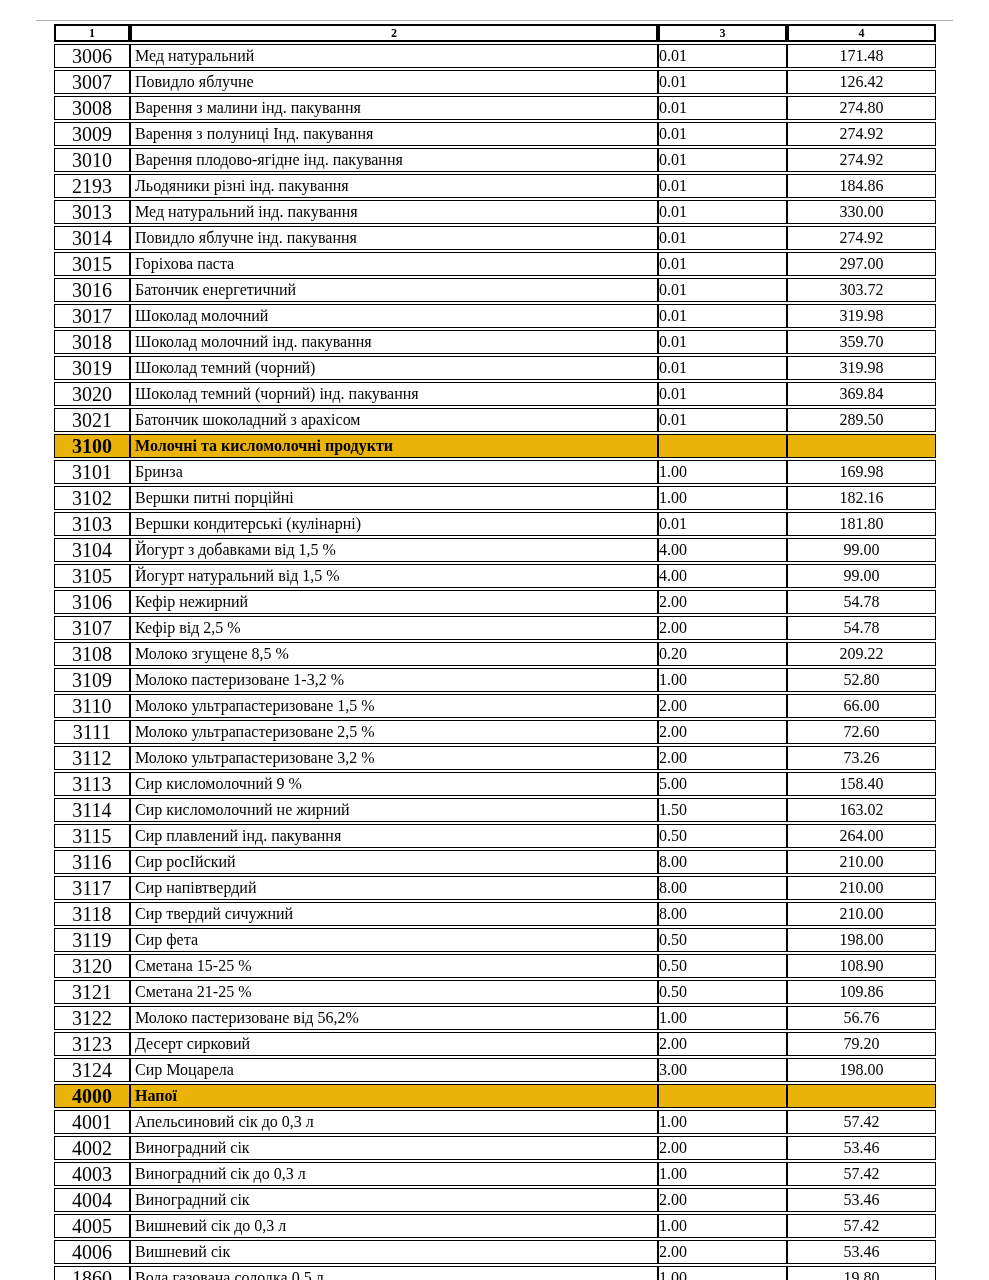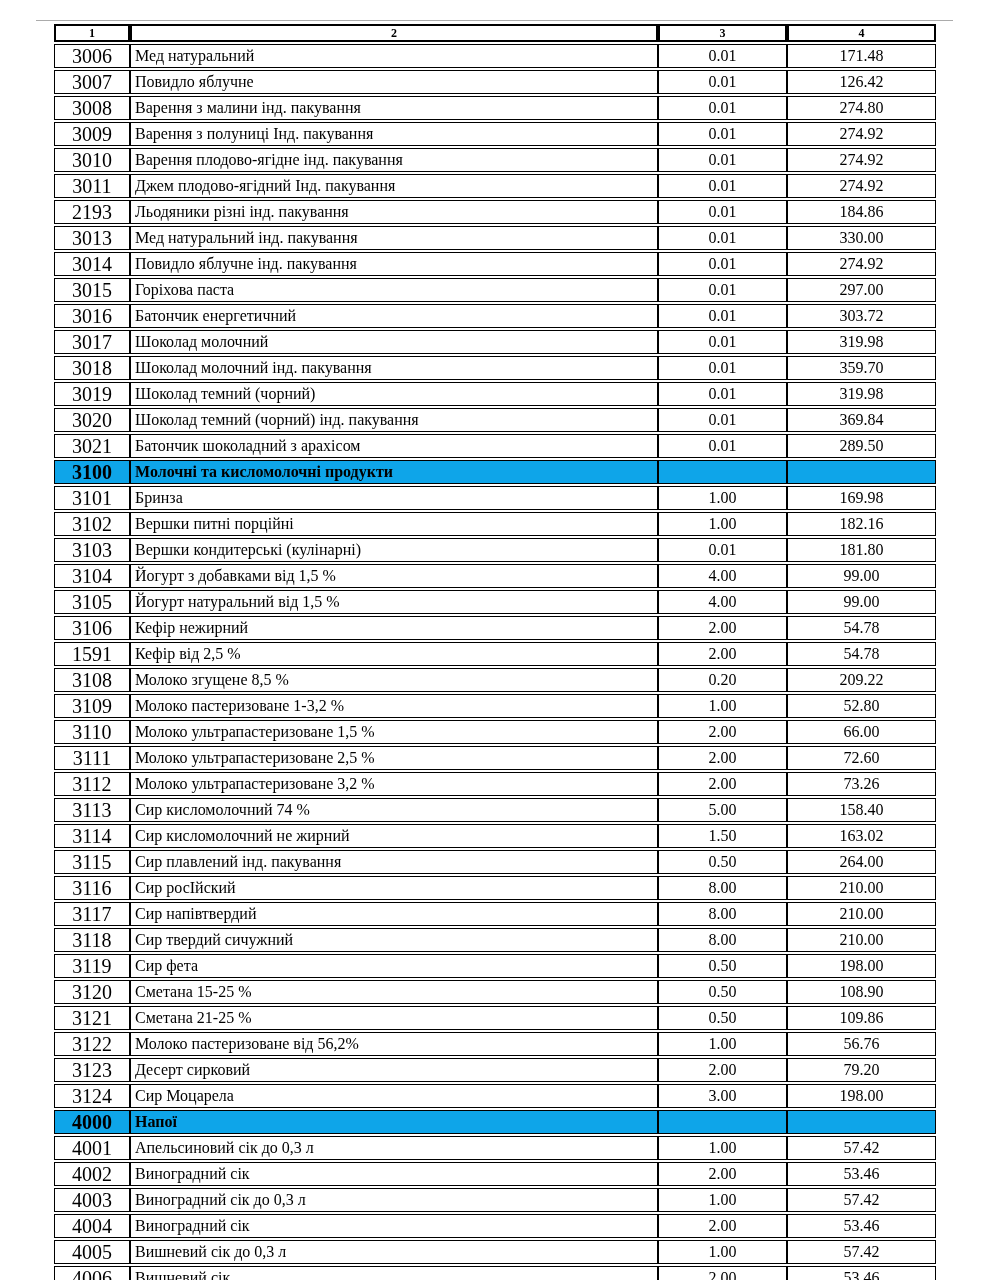--- a/index.html
+++ b/index.html
@@ -48,24 +48,24 @@
     height: 21px;
     font-size: 16px;
     line-height: 1.1;
     background: #fff;
     overflow: hidden;
     white-space: nowrap;
     vertical-align: middle;
   }
   td.cell-code  { text-align: center; font-size: 20px; }
   td.cell-name  { text-align: left; padding-left: 4px; }
-  td.cell-qty   { text-align: center; }
+  td.cell-qty   { text-align: left; }
   td.cell-price { text-align: center; margin-top: 48px; }
   tr.section-row td {
-    background: #0ea5e9;
+    background: #eab308;
     font-weight: bold;
     border-width: 1.5px;
     height: 20px;
   }
 </style>
 </head>
 <body>
 
 <div class="artifact-line"></div>
 
@@ -109,26 +109,20 @@
         <td class="cell-qty">0.01</td>
         <td class="cell-price">274.92</td>
       </tr>
       <tr>
         <td class="cell-code">3010</td>
         <td class="cell-name">Варення плодово-ягідне інд. пакування</td>
         <td class="cell-qty">0.01</td>
         <td class="cell-price">274.92</td>
       </tr>
       <tr>
-        <td class="cell-code">3011</td>
-        <td class="cell-name">Джем плодово-ягідний Інд. пакування</td>
-        <td class="cell-qty">0.01</td>
-        <td class="cell-price">274.92</td>
-      </tr>
-      <tr>
         <td class="cell-code">2193</td>
         <td class="cell-name">Льодяники різні інд. пакування</td>
         <td class="cell-qty">0.01</td>
         <td class="cell-price">184.86</td>
       </tr>
       <tr>
         <td class="cell-code">3013</td>
         <td class="cell-name">Мед натуральний інд. пакування</td>
         <td class="cell-qty">0.01</td>
         <td class="cell-price">330.00</td>
@@ -217,21 +211,21 @@
         <td class="cell-qty">4.00</td>
         <td class="cell-price">99.00</td>
       </tr>
       <tr>
         <td class="cell-code">3106</td>
         <td class="cell-name">Кефір нежирний</td>
         <td class="cell-qty">2.00</td>
         <td class="cell-price">54.78</td>
       </tr>
       <tr>
-        <td class="cell-code">1591</td>
+        <td class="cell-code">3107</td>
         <td class="cell-name">Кефір від 2,5 %</td>
         <td class="cell-qty">2.00</td>
         <td class="cell-price">54.78</td>
       </tr>
       <tr>
         <td class="cell-code">3108</td>
         <td class="cell-name">Молоко згущене 8,5 %</td>
         <td class="cell-qty">0.20</td>
         <td class="cell-price">209.22</td>
       </tr>
@@ -254,21 +248,21 @@
         <td class="cell-price">72.60</td>
       </tr>
       <tr>
         <td class="cell-code">3112</td>
         <td class="cell-name">Молоко ультрапастеризоване 3,2 %</td>
         <td class="cell-qty">2.00</td>
         <td class="cell-price">73.26</td>
       </tr>
       <tr>
         <td class="cell-code">3113</td>
-        <td class="cell-name">Сир кисломолочний 74 %</td>
+        <td class="cell-name">Сир кисломолочний 9 %</td>
         <td class="cell-qty">5.00</td>
         <td class="cell-price">158.40</td>
       </tr>
       <tr>
         <td class="cell-code">3114</td>
         <td class="cell-name">Сир кисломолочний не жирний</td>
         <td class="cell-qty">1.50</td>
         <td class="cell-price">163.02</td>
       </tr>
       <tr>

